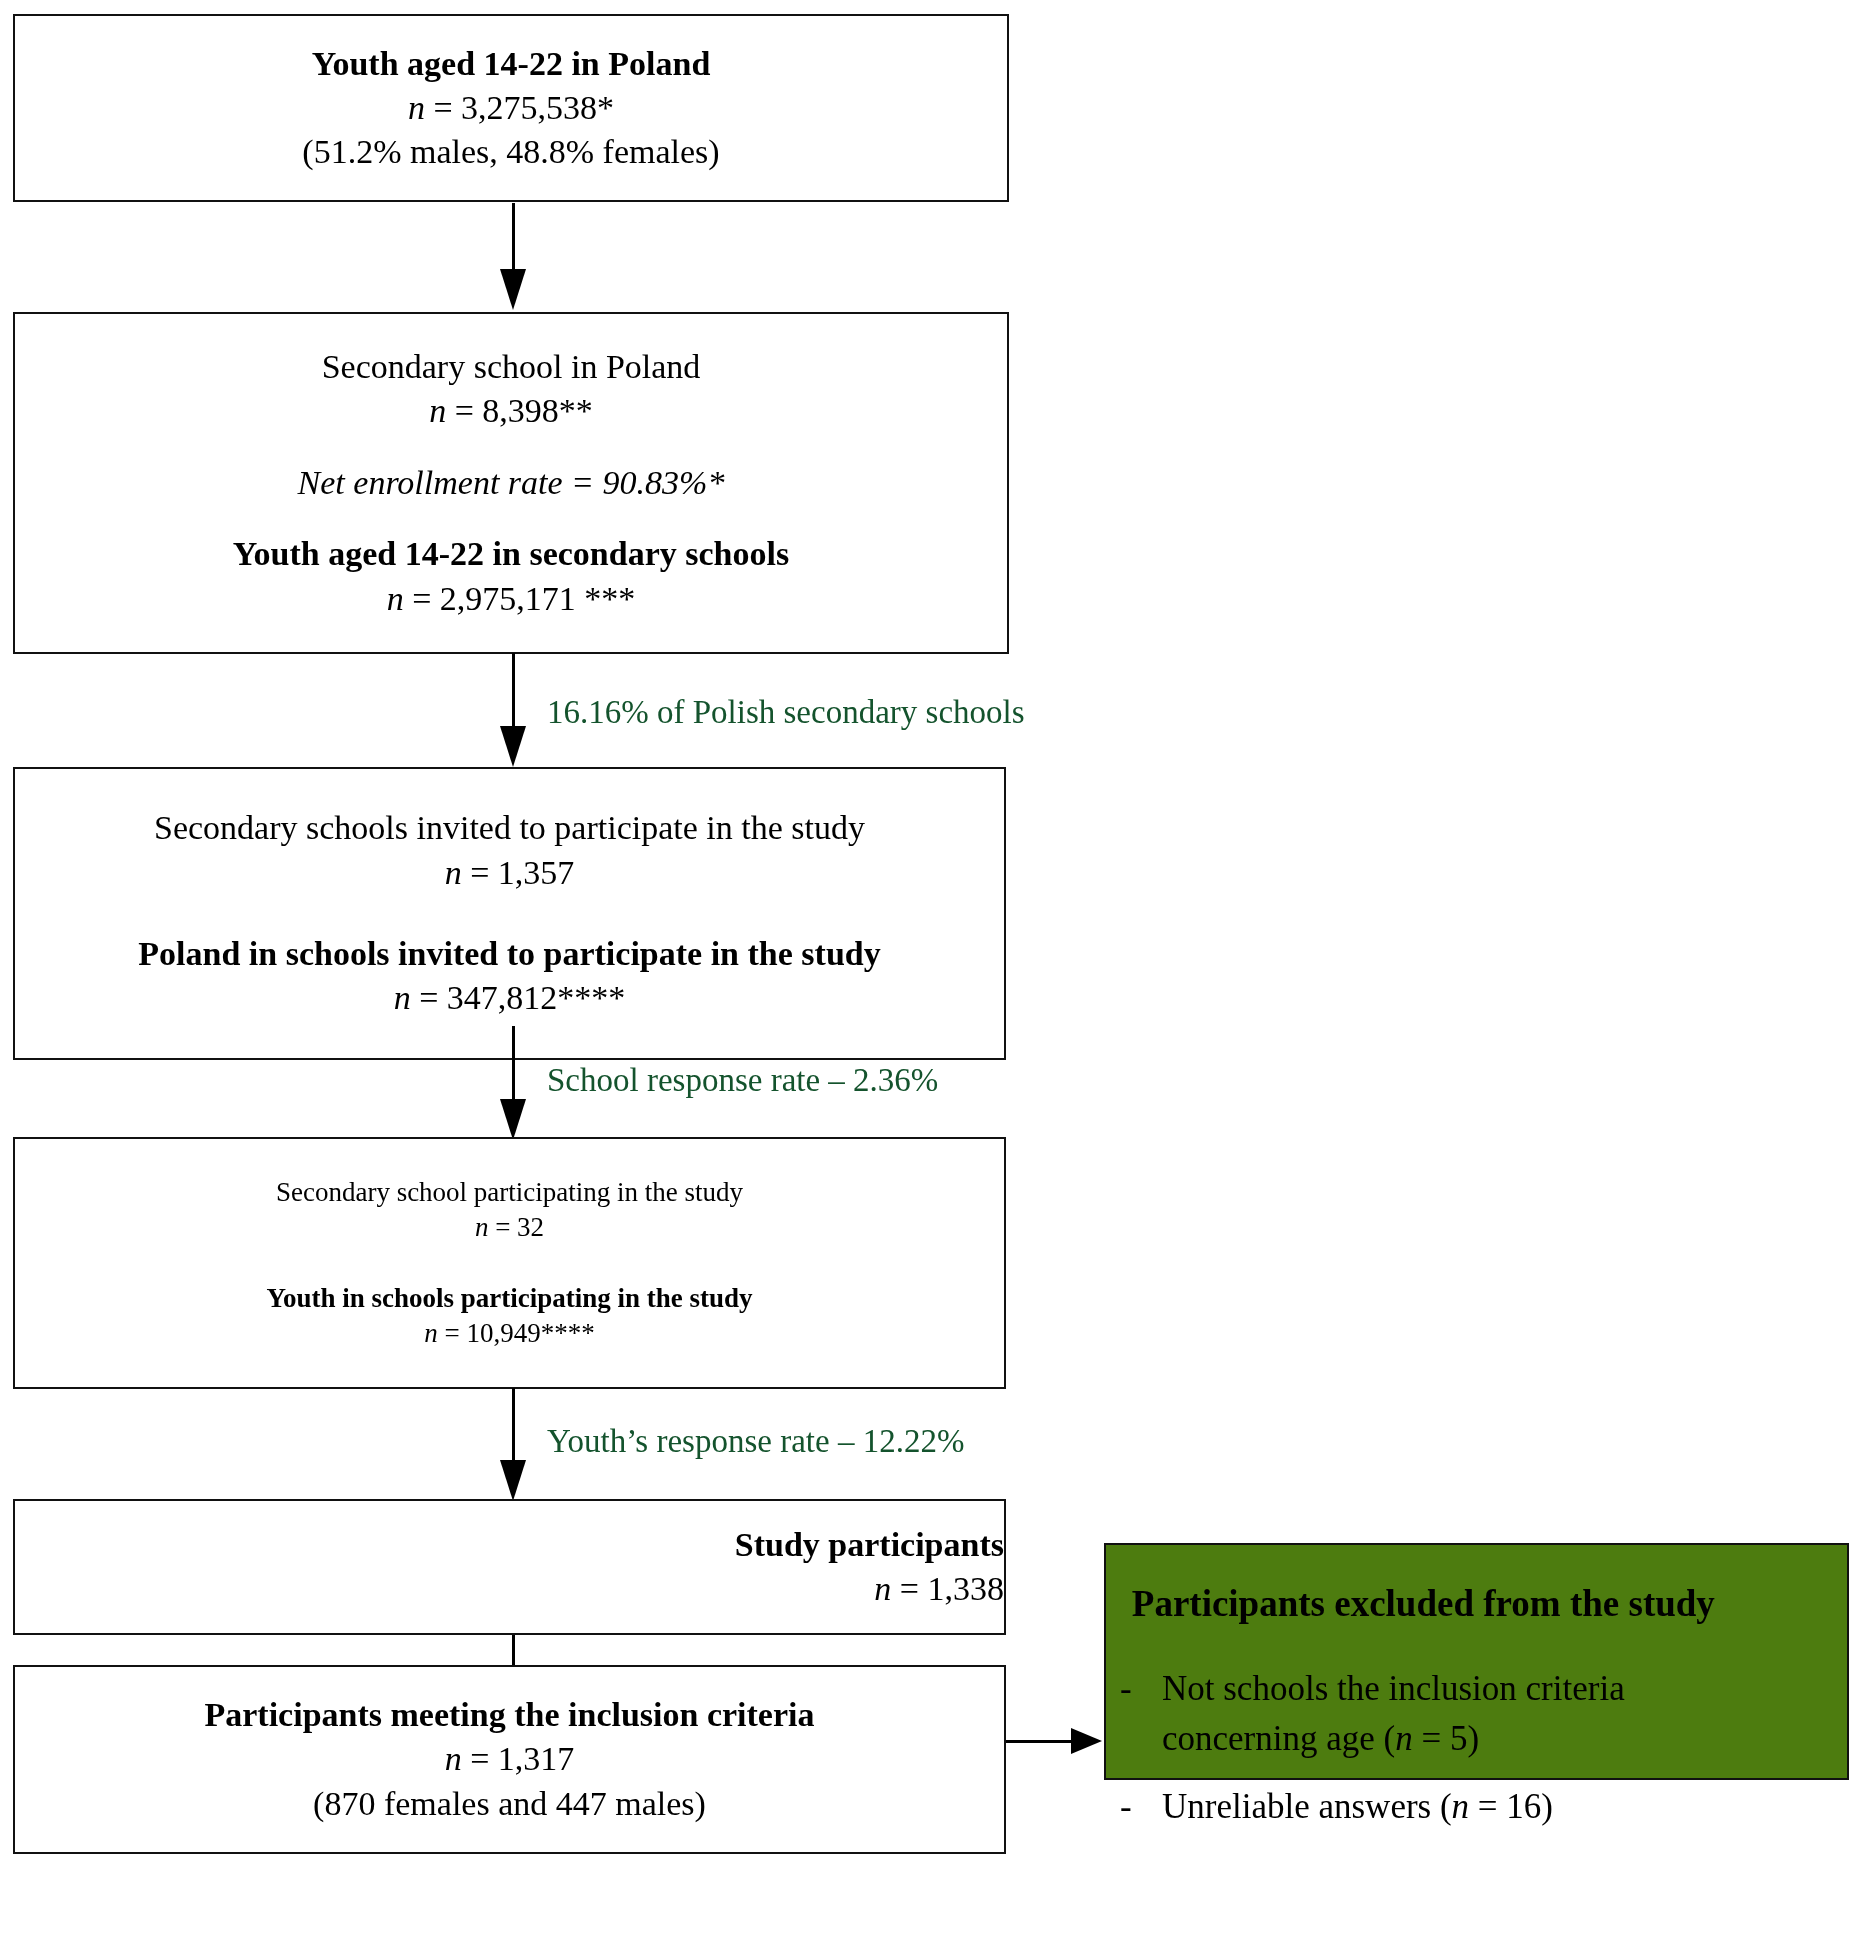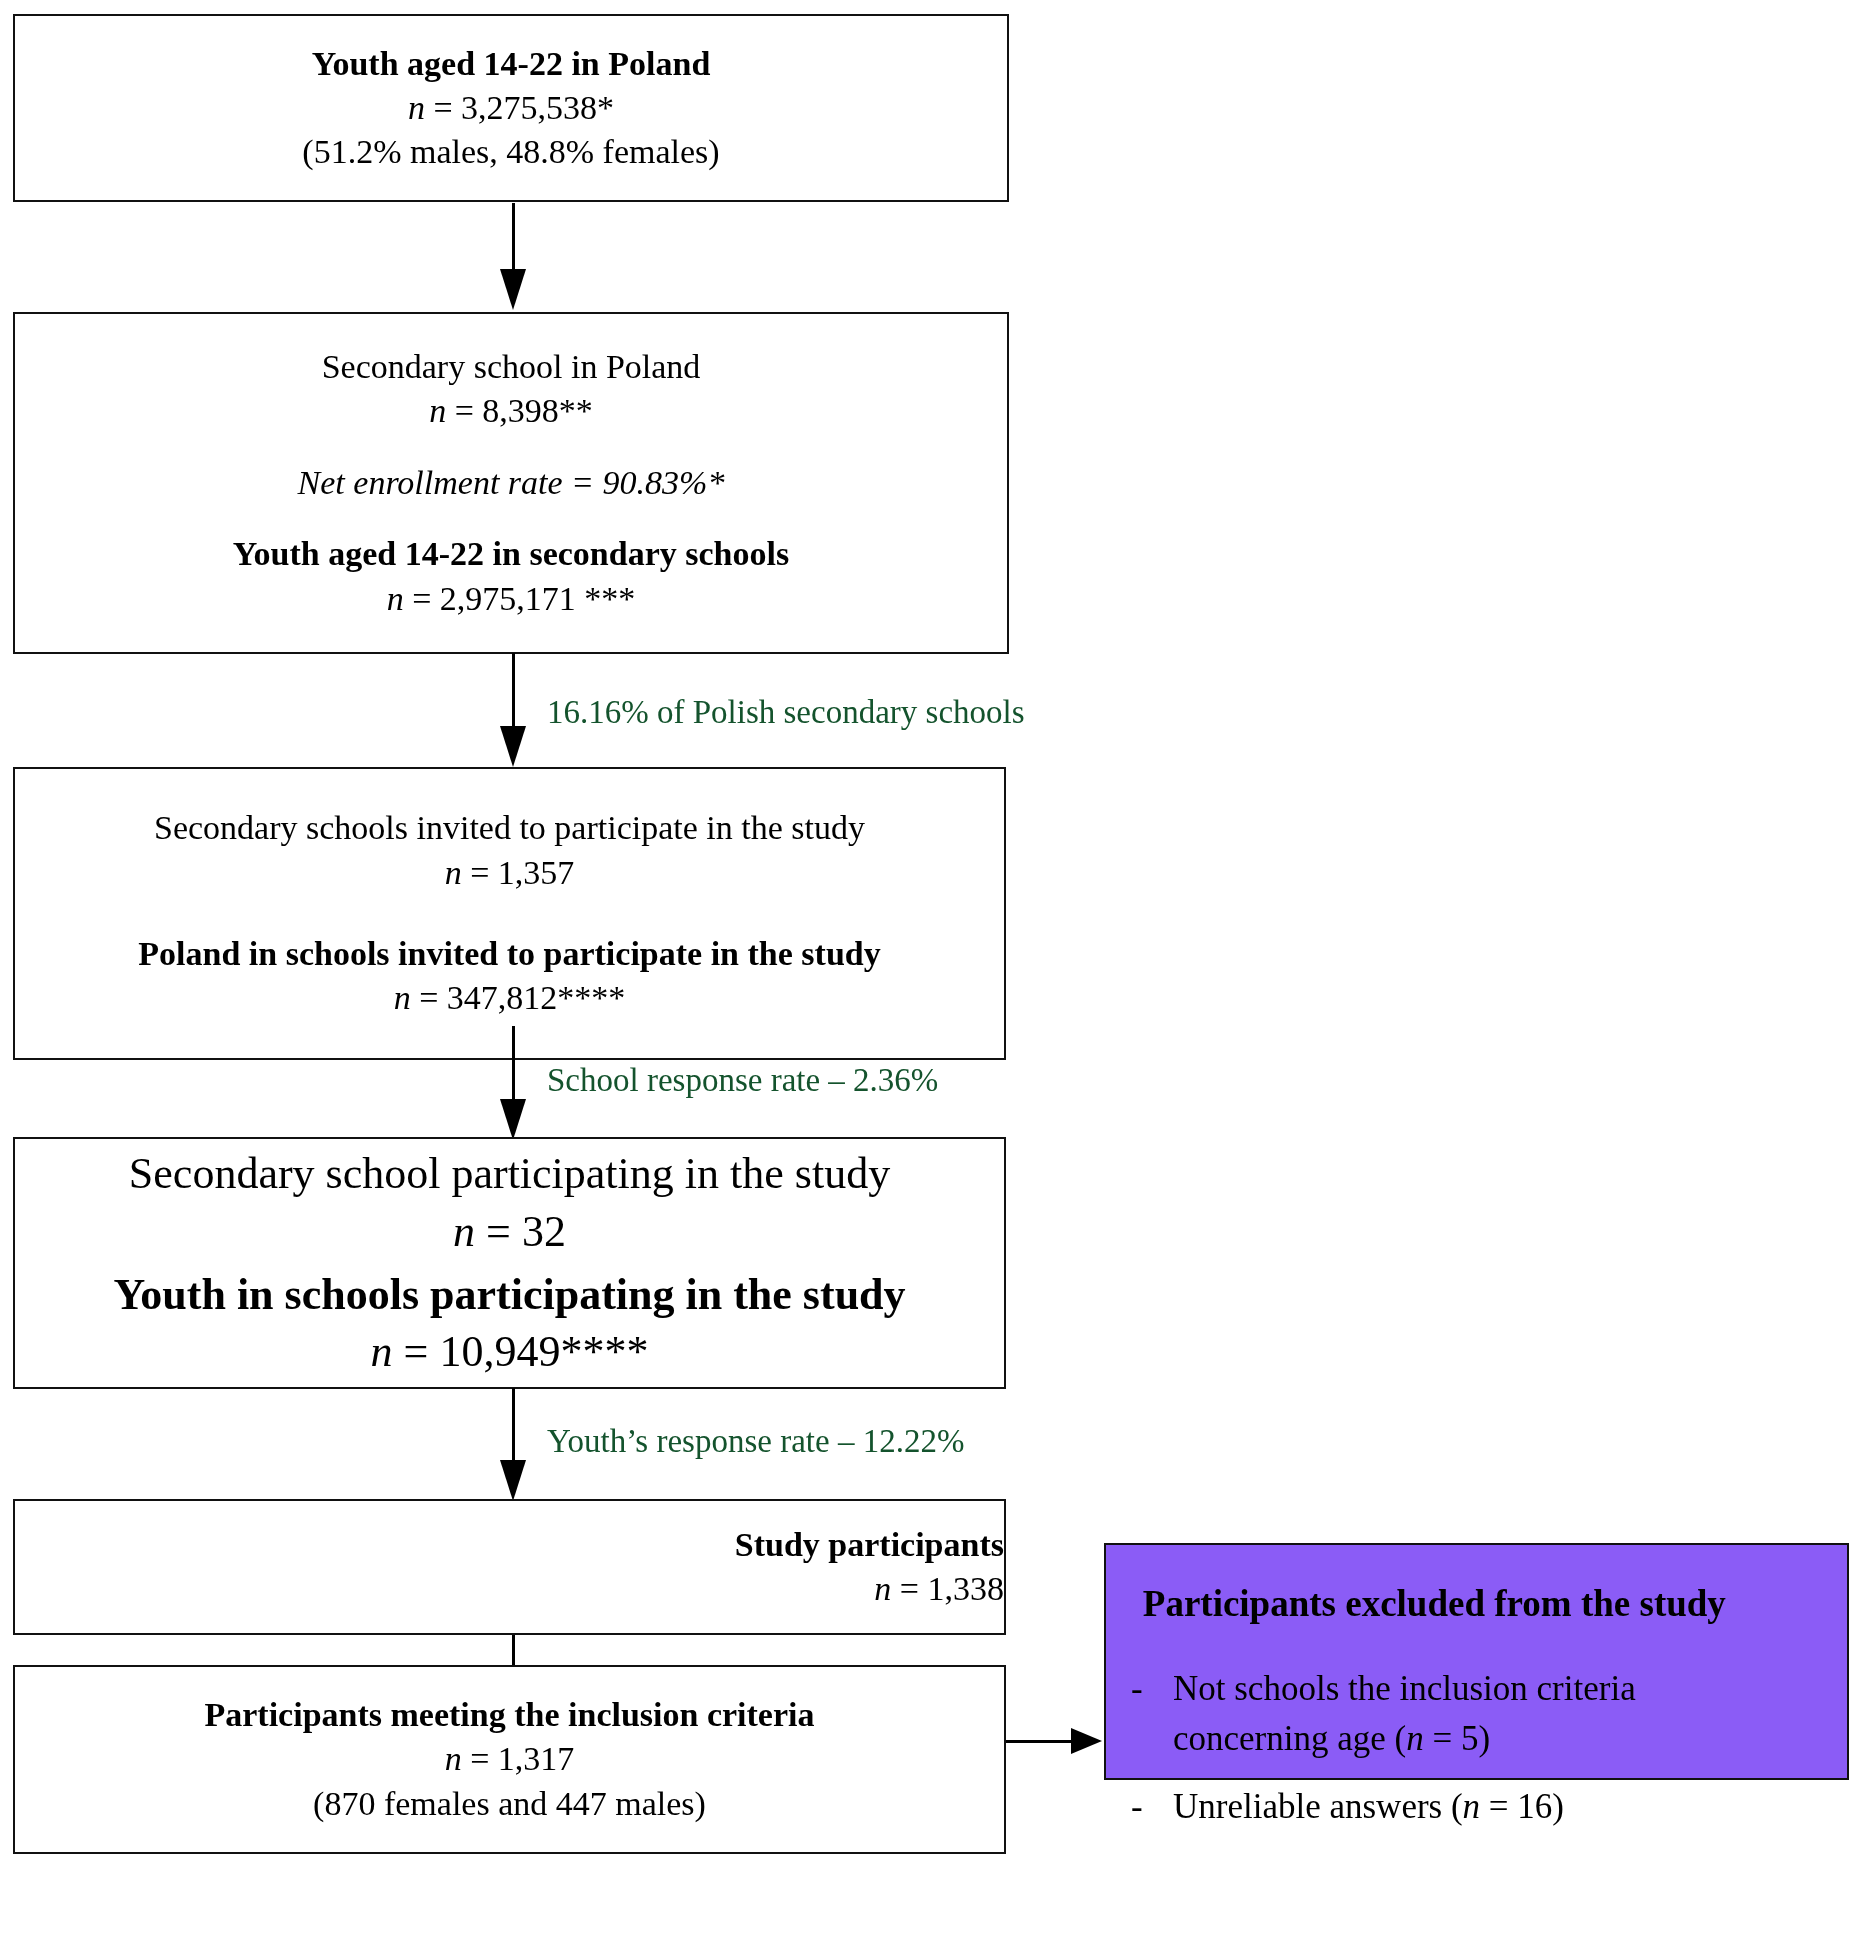--- a/index.html
+++ b/index.html
@@ -73,22 +73,22 @@
     border-top: 13.7px solid transparent;
     border-bottom: 13.7px solid transparent;
     border-left: 31px solid #000000;
   }
 
   
   .excl-box {
     position: absolute;
     box-sizing: border-box;
     border: 2px solid #111111;
-    background: #8b5cf6;
-    padding: 26px 29px 26px 25px;
+    background: #4d7c0f;
+    padding: 26px 29px 26px 14px;
   }
   .excl-title {
     font-weight: bold;
     font-size: 37px;
     text-align: left;
     margin: 10.5px 0 39px 11.8px;
     white-space: nowrap;
   }
   .excl-item {
     display: flex;
@@ -142,21 +142,21 @@
     <div>
       <span class="line bold">Poland in schools invited to participate in the study</span>
       <span class="line"><span style="font-style:italic">n</span> = 347,812****</span>
     </div>
   </div>
 
   <div class="vline" style="left:512px; top:1026px; height:78px;"></div>
   <div class="arrow-down" style="left:500px; top:1099px;"></div>
   <div class="edge-label" style="left:547px; top:1062px;">School response rate – 2.36%</div>
 
-  <div class="node" style="left:13px; top:1137px; width:993px; height:252px; font-size:44px; justify-content:space-evenly;">
+  <div class="node" style="left:13px; top:1137px; width:993px; height:252px; font-size:27px; justify-content:space-evenly;">
     <div>
       <span class="line">Secondary school participating in the study</span>
       <span class="line"><span style="font-style:italic">n</span> = 32</span>
     </div>
     <div>
       <span class="line bold">Youth in schools participating in the study</span>
       <span class="line"><span style="font-style:italic">n</span> = 10,949****</span>
     </div>
   </div>
 

